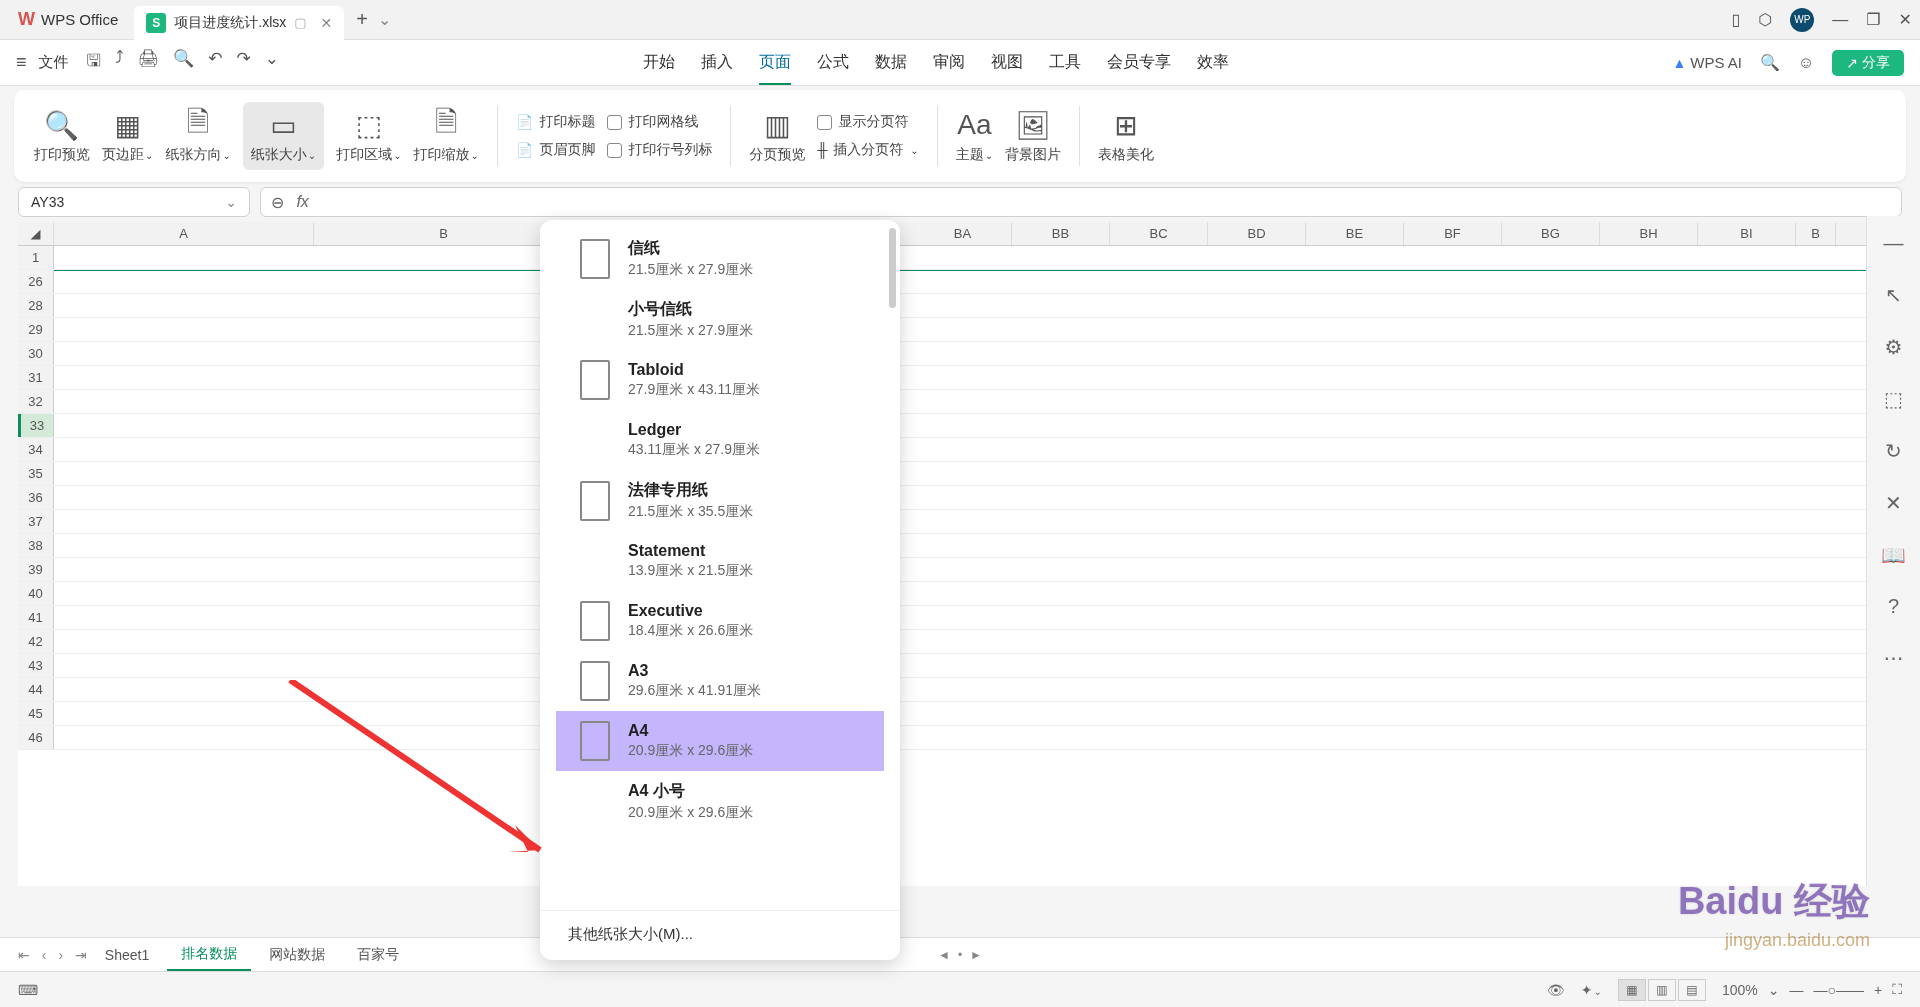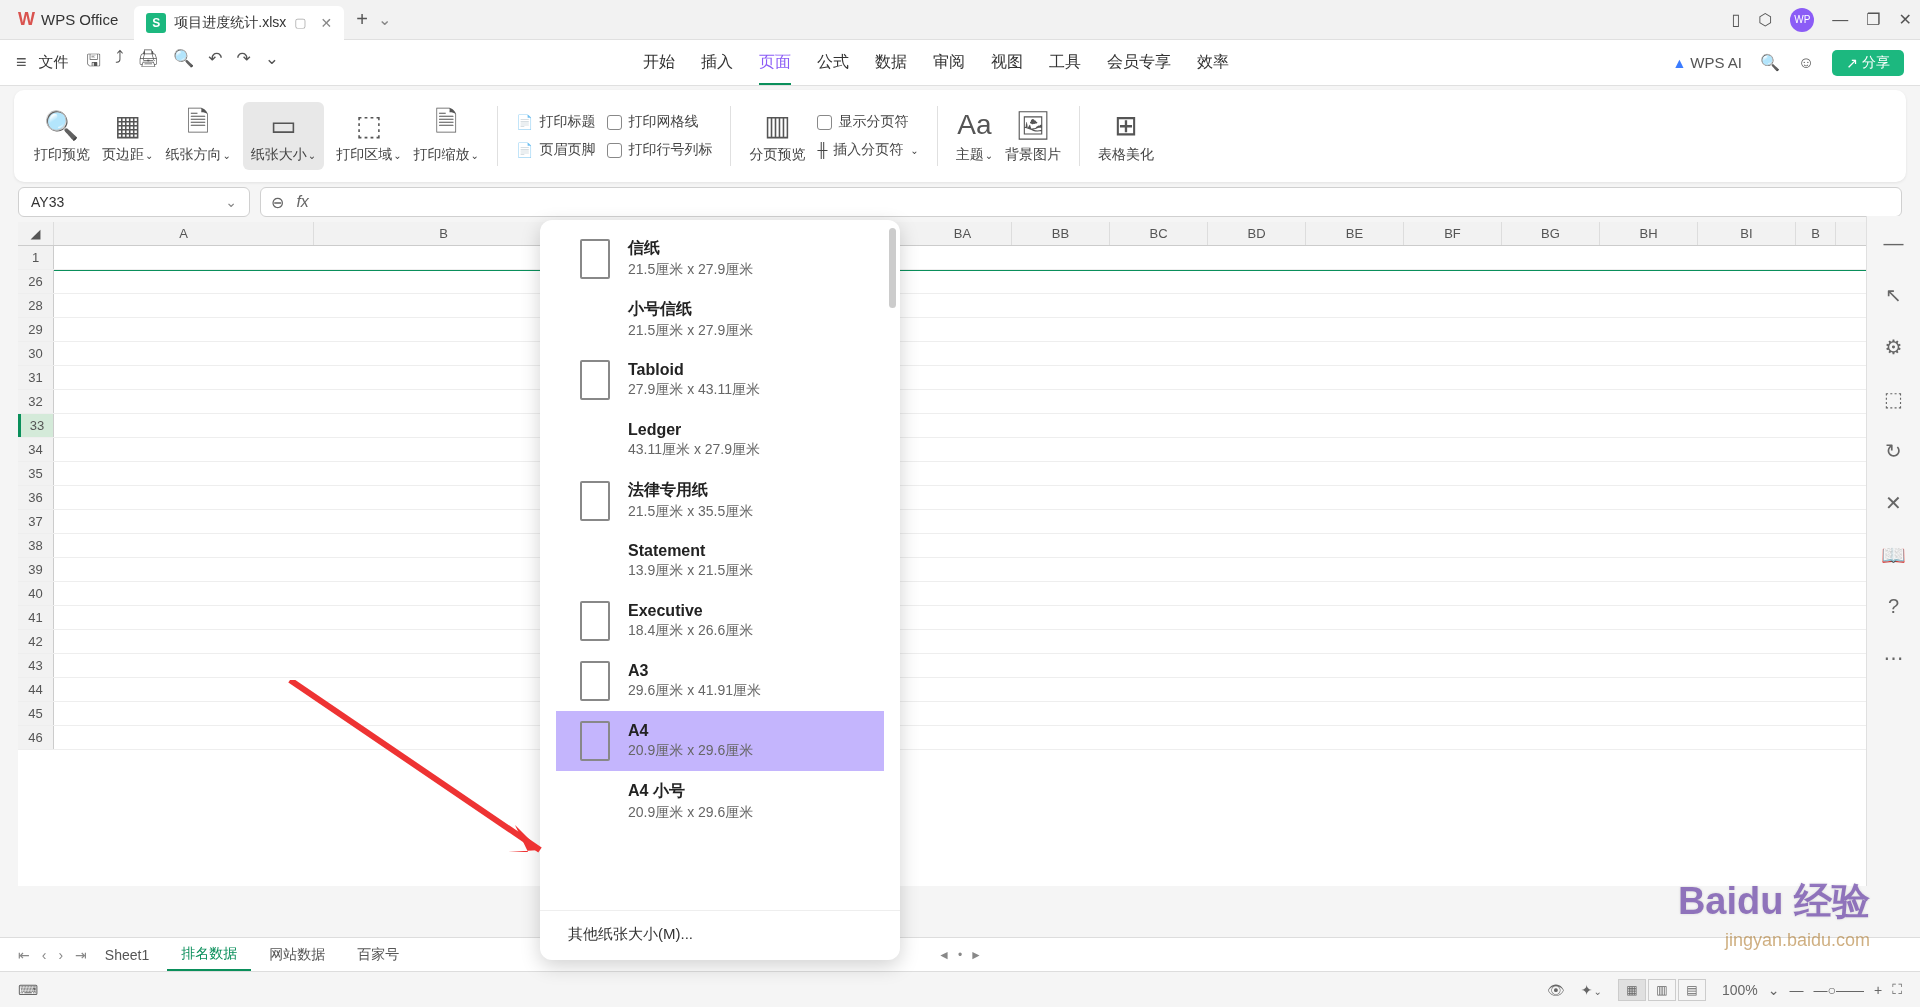--- a/index.html
+++ b/index.html
@@ -9,31 +9,31 @@
 .titlebar { height: 40px; background: #f2f2f2; display: flex; align-items: center; padding: 0 8px; border-bottom: 1px solid #e0e0e0; }
 .wps-logo { display: flex; align-items: center; gap: 6px; padding: 0 10px; }
 .wps-logo-icon { color: #d9534f; font-weight: bold; font-size: 18px; }
 .wps-name { font-size: 15px; color: #333; }
 .tab-file { display: flex; align-items: center; gap: 8px; background: #fff; padding: 4px 12px; border-radius: 6px 6px 0 0; margin-left: 6px; height: 34px; margin-top: 6px; }
 .tab-s-icon { width: 20px; height: 20px; background: #1cb87f; color: #fff; display: flex; align-items: center; justify-content: center; border-radius: 3px; font-size: 12px; font-weight: bold; }
 .tab-file-name { font-size: 14px; color: #333; }
 .tab-close { color: #888; font-size: 14px; margin-left: 6px; }
 .tab-add { margin-left: 12px; color: #555; font-size: 20px; }
 .titlebar-right { margin-left: auto; display: flex; align-items: center; gap: 18px; color: #555; }
-.avatar { width: 24px; height: 24px; border-radius: 50%; background: #8b5cf6; color: #fff; font-size: 10px; display: flex; align-items: center; justify-content: center; }
+.avatar { width: 24px; height: 24px; border-radius: 50%; background: #0c4a6e; color: #fff; font-size: 10px; display: flex; align-items: center; justify-content: center; }
 .win-ctrl { font-size: 16px; color: #555; }
 
 
 .menubar { height: 46px; background: #fff; display: flex; align-items: center; padding: 0 16px; gap: 4px; border-bottom: 1px solid #e0e0e0; }
 .menu-left { display: flex; align-items: center; gap: 12px; color: #555; }
 .hamburger { font-size: 18px; }
 .menu-file { font-size: 15px; color: #333; }
 .menu-icons { display: flex; gap: 14px; margin-left: 6px; color: #555; font-size: 17px; }
 .menu-tabs { display: flex; gap: 26px; margin-left: 360px; font-size: 16px; color: #333; }
-.menu-tab.active { color: #8b5cf6; font-weight: 500; border-bottom: 2px solid #0a8f5b; padding-bottom: 4px; margin-bottom: -12px; }
+.menu-tab.active { color: #0369a1; font-weight: 500; border-bottom: 2px solid #0a8f5b; padding-bottom: 4px; margin-bottom: -12px; }
 .menu-right { margin-left: auto; display: flex; align-items: center; gap: 18px; color: #555; }
 .wps-ai { display: flex; align-items: center; gap: 4px; font-size: 15px; }
 .ai-icon { color: #3b7cff; font-size: 14px; }
 .share-btn { background: #1cb87f; color: #fff; padding: 4px 14px; border-radius: 5px; font-size: 14px; display: flex; align-items: center; gap: 4px; }
 
 
 .ribbon { height: 92px; background: #fff; margin: 4px 14px 0; border-radius: 10px; box-shadow: 0 1px 3px rgba(0,0,0,.08); display: flex; align-items: center; padding: 0 20px; gap: 12px; }
 .ribbon-group { display: flex; flex-direction: column; align-items: center; gap: 4px; color: #444; font-size: 14px; }
 .ribbon-group .ic { font-size: 28px; color: #555; height: 34px; display: flex; align-items: center; }
 .ribbon-group.active { background: #e8e8e8; border-radius: 6px; padding: 6px 8px; }

